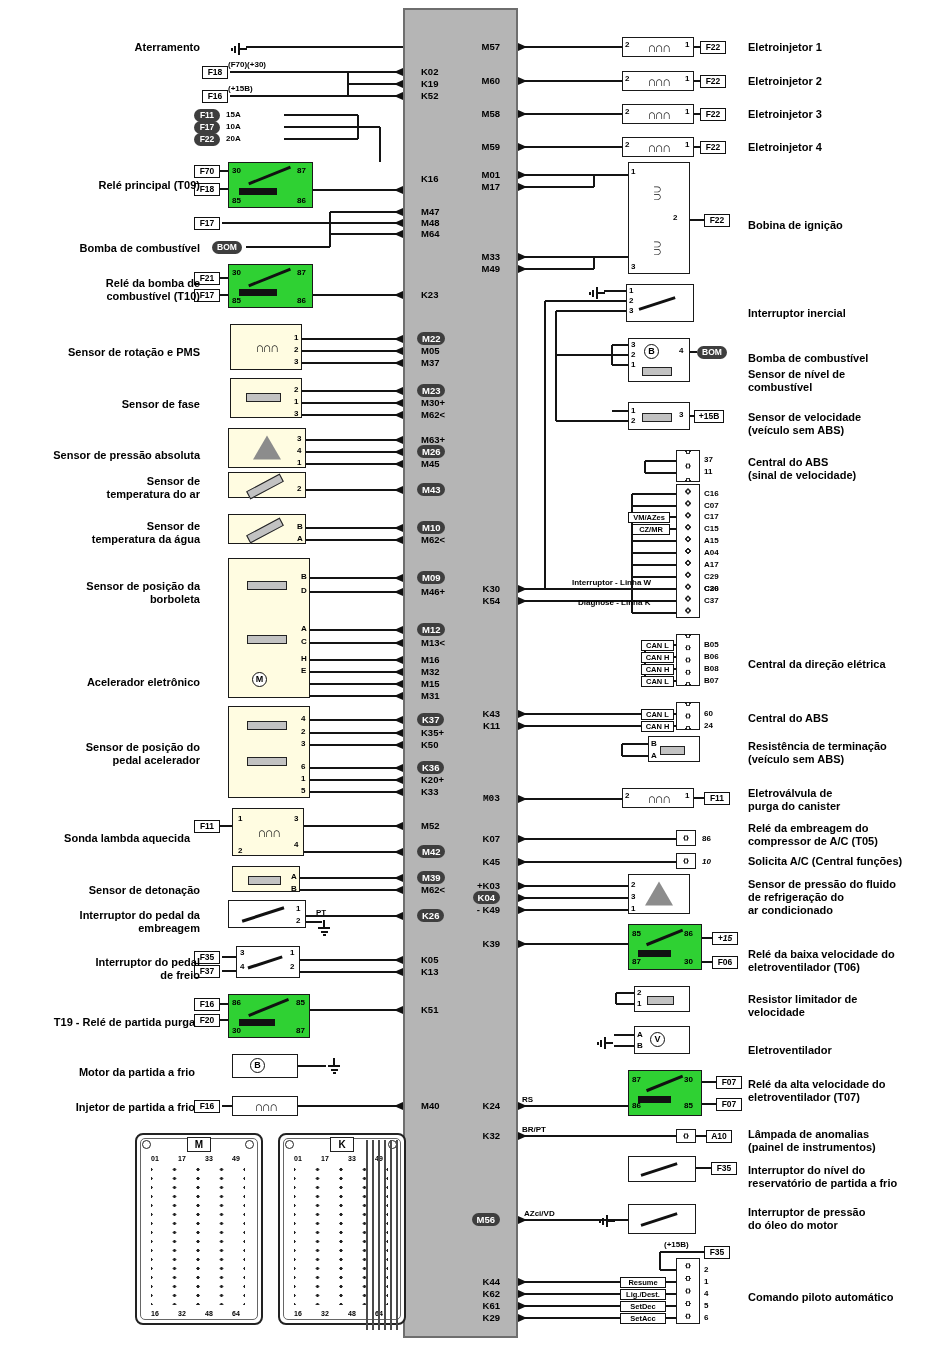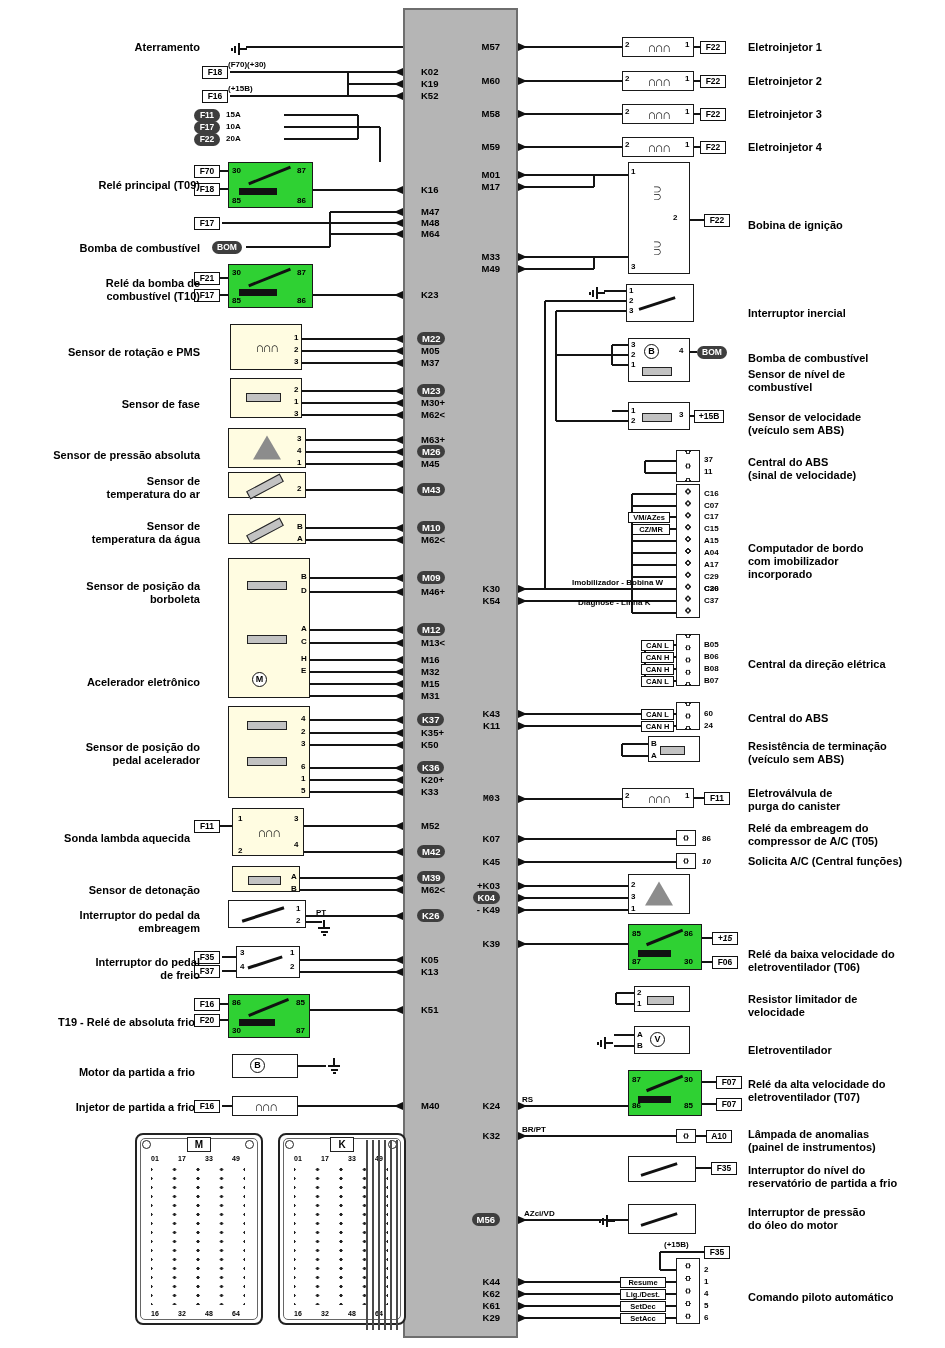--- a/index.html
+++ b/index.html
@@ -347,21 +347,21 @@
       <i style="left:2px;top:7px;width:12px;height:2px"></i>
       <i style="left:4.5px;top:10.5px;width:7px;height:2px"></i>
       <i style="left:6.5px;top:14px;width:3px;height:2px"></i>
     </div>
     <div class="pin" style="left: 421px; top: 65px;">K02</div>
     <div class="tri l" style="left: 394px; top: 68px; width: 0px; height: 0px;"></div>
     <div class="pin" style="left: 421px; top: 77px;">K19</div>
     <div class="tri l" style="left: 394px; top: 80px; width: 0px; height: 0px;"></div>
     <div class="pin" style="left: 421px; top: 89px;">K52</div>
     <div class="tri l" style="left: 394px; top: 92px; width: 0px; height: 0px;"></div>
-    <div class="pin" style="left: 421px; top: 183px;">K16</div>
+    <div class="pin" style="left: 421px; top: 172px;">K16</div>
     <div class="tri l" style="left: 394px; top: 186px; width: 0px; height: 0px;"></div>
     <div class="pin" style="left: 421px; top: 205px;">M47</div>
     <div class="tri l" style="left: 394px; top: 208px; width: 0px; height: 0px;"></div>
     <div class="pin" style="left: 421px; top: 216px;">M48</div>
     <div class="tri l" style="left: 394px; top: 219px; width: 0px; height: 0px;"></div>
     <div class="pin" style="left: 421px; top: 227px;">M64</div>
     <div class="tri l" style="left: 394px; top: 230px; width: 0px; height: 0px;"></div>
     <div class="pin" style="left: 421px; top: 288px;">K23</div>
     <div class="tri l" style="left: 394px; top: 291px; width: 0px; height: 0px;"></div>
     <div class="pin dark" style="left: 417px; top: 332px;">M22</div>
@@ -521,21 +521,21 @@
     <div class="sm" style="left: 228px; top: 60px;">(F70)(+30)</div>
     <div class="sm" style="left: 228px; top: 84px;">(+15B)</div>
     <div class="sm" style="left: 226px; top: 110px;">15A</div>
     <div class="sm" style="left: 226px; top: 122px;">10A</div>
     <div class="sm" style="left: 226px; top: 134px;">20A</div>
     <div class="sm" style="left: 316px; top: 908px;">PT</div>
     <div class="sm" style="left: 522px; top: 1095px;">RS</div>
     <div class="sm" style="left: 522px; top: 1125px;">BR/PT</div>
     <div class="sm" style="left: 524px; top: 1209px;">AZci/VD</div>
     <div class="sm" style="left: 664px; top: 1240px;">(+15B)</div>
-    <div class="sm" style="left: 572px; top: 578px;">Imobilizador - Bobina W</div>
+    <div class="sm" style="left: 572px; top: 578px;">Interruptor - Linha W</div>
     <div class="sm" style="left: 578px; top: 590px; margin-top: 8px;">Diagnose - Linha K</div>
     <div class="sm" style="left: 294px; top: 333px;">1</div>
     <div class="sm" style="left: 294px; top: 345px;">2</div>
     <div class="sm" style="left: 294px; top: 357px;">3</div>
     <div class="sm" style="left: 294px; top: 385px;">2</div>
     <div class="sm" style="left: 294px; top: 397px;">1</div>
     <div class="sm" style="left: 294px; top: 409px;">3</div>
     <div class="sm" style="left: 297px; top: 434px;">3</div>
     <div class="sm" style="left: 297px; top: 446px;">4</div>
     <div class="sm" style="left: 297px; top: 458px;">1</div>
@@ -672,48 +672,48 @@
 borboleta</div>
     <div class="lbl l" style="left: 20px; top: 676px; width: 180px;">Acelerador eletrônico</div>
     <div class="lbl l" style="left: 20px; top: 741px; width: 180px;">Sensor de posição do
 pedal acelerador</div>
     <div class="lbl l" style="left: 5px; top: 832px; width: 185px;">Sonda lambda aquecida</div>
     <div class="lbl l" style="left: 20px; top: 884px; width: 180px;">Sensor de detonação</div>
     <div class="lbl l" style="left: 10px; top: 909px; width: 190px;">Interruptor do pedal da
 embreagem</div>
     <div class="lbl l" style="left: 20px; top: 956px; width: 180px;">Interruptor do pedal
 de freio</div>
-    <div class="lbl l" style="left: 5px; top: 1016px; width: 190px;">T19 - Relé de absoluta frio</div>
+    <div class="lbl l" style="left: 5px; top: 1016px; width: 190px;">T19 - Relé de partida purga</div>
     <div class="lbl l" style="left: 15px; top: 1066px; width: 180px;">Motor da partida a frio</div>
     <div class="lbl l" style="left: 15px; top: 1101px; width: 180px;">Injetor de partida a frio</div>
     <div class="lbl r" style="left: 748px; top: 41px; width: 192px;">Eletroinjetor 1</div>
     <div class="lbl r" style="left: 748px; top: 75px; width: 192px;">Eletroinjetor 2</div>
     <div class="lbl r" style="left: 748px; top: 108px; width: 192px;">Eletroinjetor 3</div>
     <div class="lbl r" style="left: 748px; top: 141px; width: 192px;">Eletroinjetor 4</div>
     <div class="lbl r" style="left: 748px; top: 219px; width: 192px;">Bobina de ignição</div>
     <div class="lbl r" style="left: 748px; top: 307px; width: 192px;">Interruptor inercial</div>
     <div class="lbl r" style="left: 748px; top: 352px; width: 192px;">Bomba de combustível</div>
     <div class="lbl r" style="left: 748px; top: 368px; width: 192px;">Sensor de nível de
 combustível</div>
     <div class="lbl r" style="left: 748px; top: 411px; width: 192px;">Sensor de velocidade
 (veículo sem ABS)</div>
     <div class="lbl r" style="left: 748px; top: 456px; width: 192px;">Central do ABS
 (sinal de velocidade)</div>
-    <div class="lbl r" style="left: 748px; top: 542px; width: 192px;">Computador de bordo
-com imobilizador
-incorporado</div>
     <div class="lbl r" style="left: 748px; top: 658px; width: 192px;">Central da direção elétrica</div>
     <div class="lbl r" style="left: 748px; top: 712px; width: 192px;">Central do ABS</div>
     <div class="lbl r" style="left: 748px; top: 740px; width: 192px;">Resistência de terminação
 (veículo sem ABS)</div>
     <div class="lbl r" style="left: 748px; top: 787px; width: 192px;">Eletroválvula de
 purga do canister</div>
     <div class="lbl r" style="left: 748px; top: 822px; width: 192px;">Relé da embreagem do
 compressor de A/C (T05)</div>
     <div class="lbl r" style="left: 748px; top: 855px; width: 192px;">Solicita A/C (Central funções)</div>
+    <div class="lbl r" style="left: 748px; top: 878px; width: 192px;">Sensor de pressão do fluido
+de refrigeração do
+ar condicionado</div>
     <div class="lbl r" style="left: 748px; top: 948px; width: 192px;">Relé da baixa velocidade do
 eletroventilador (T06)</div>
     <div class="lbl r" style="left: 748px; top: 993px; width: 192px;">Resistor limitador de
 velocidade</div>
     <div class="lbl r" style="left: 748px; top: 1044px; width: 192px;">Eletroventilador</div>
     <div class="lbl r" style="left: 748px; top: 1078px; width: 192px;">Relé da alta velocidade do
 eletroventilador (T07)</div>
     <div class="lbl r" style="left: 748px; top: 1128px; width: 192px;">Lâmpada de anomalias
 (painel de instrumentos)</div>
     <div class="lbl r" style="left: 748px; top: 1164px; width: 192px;">Interruptor do nível do

